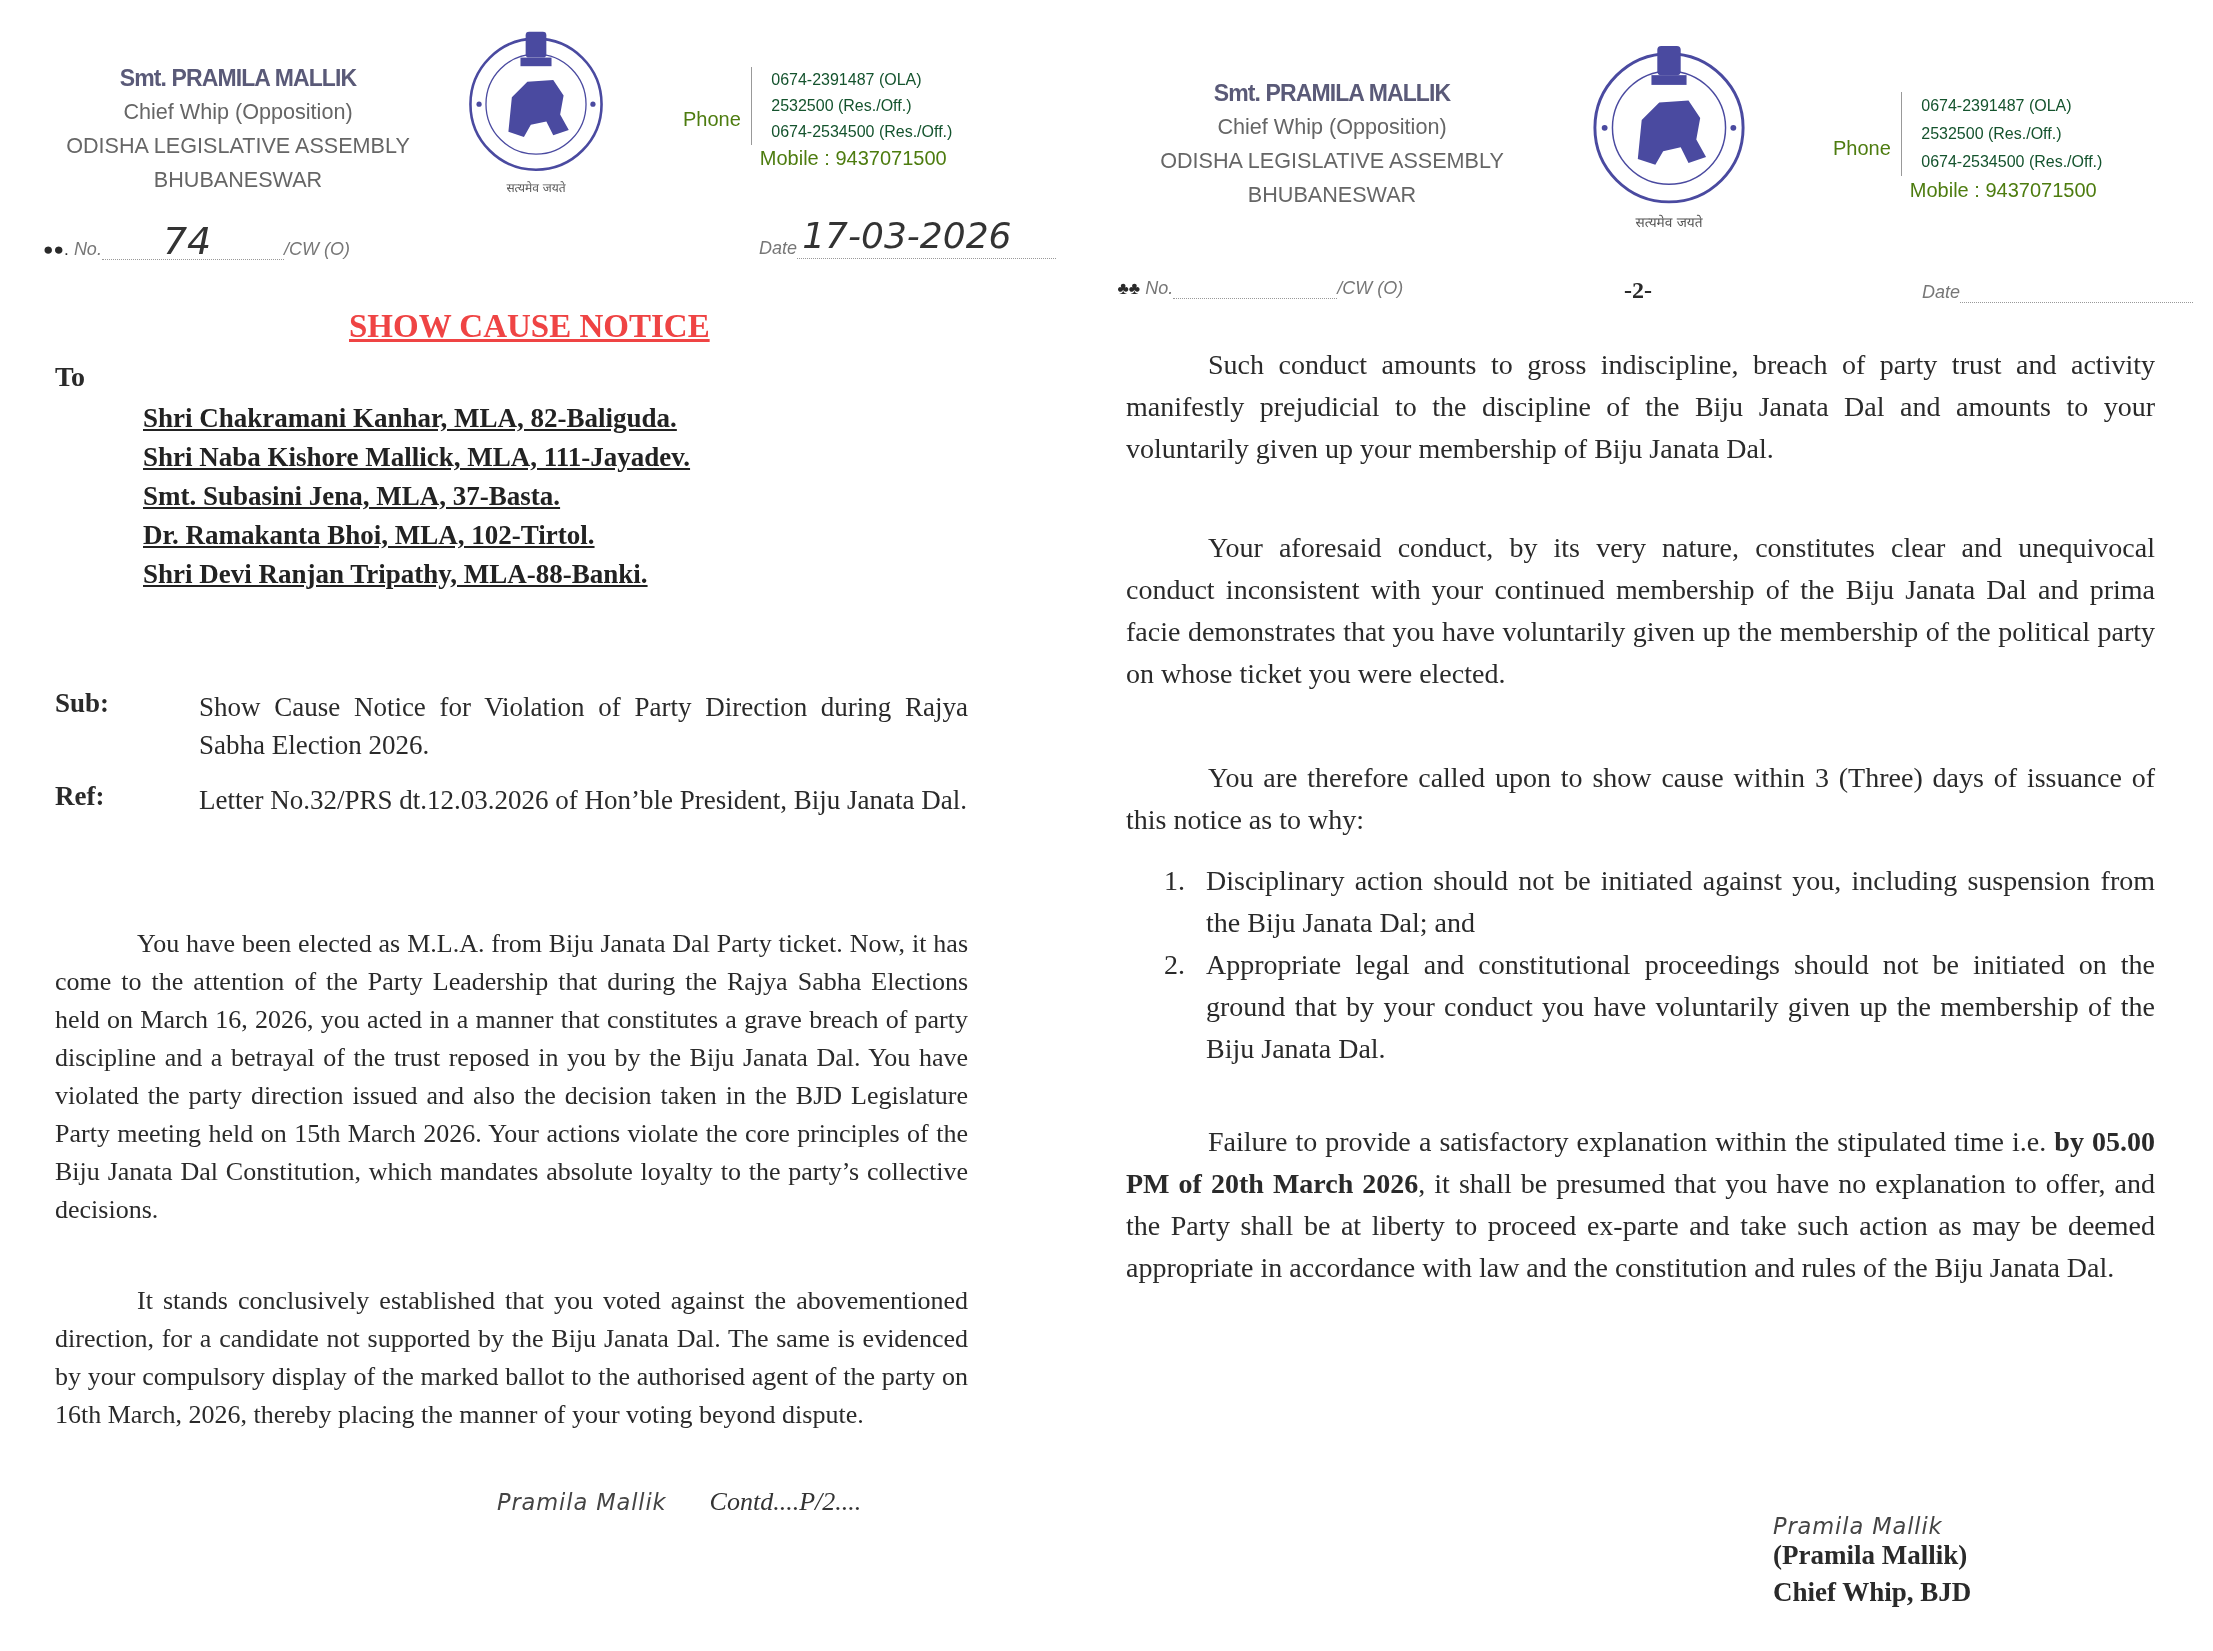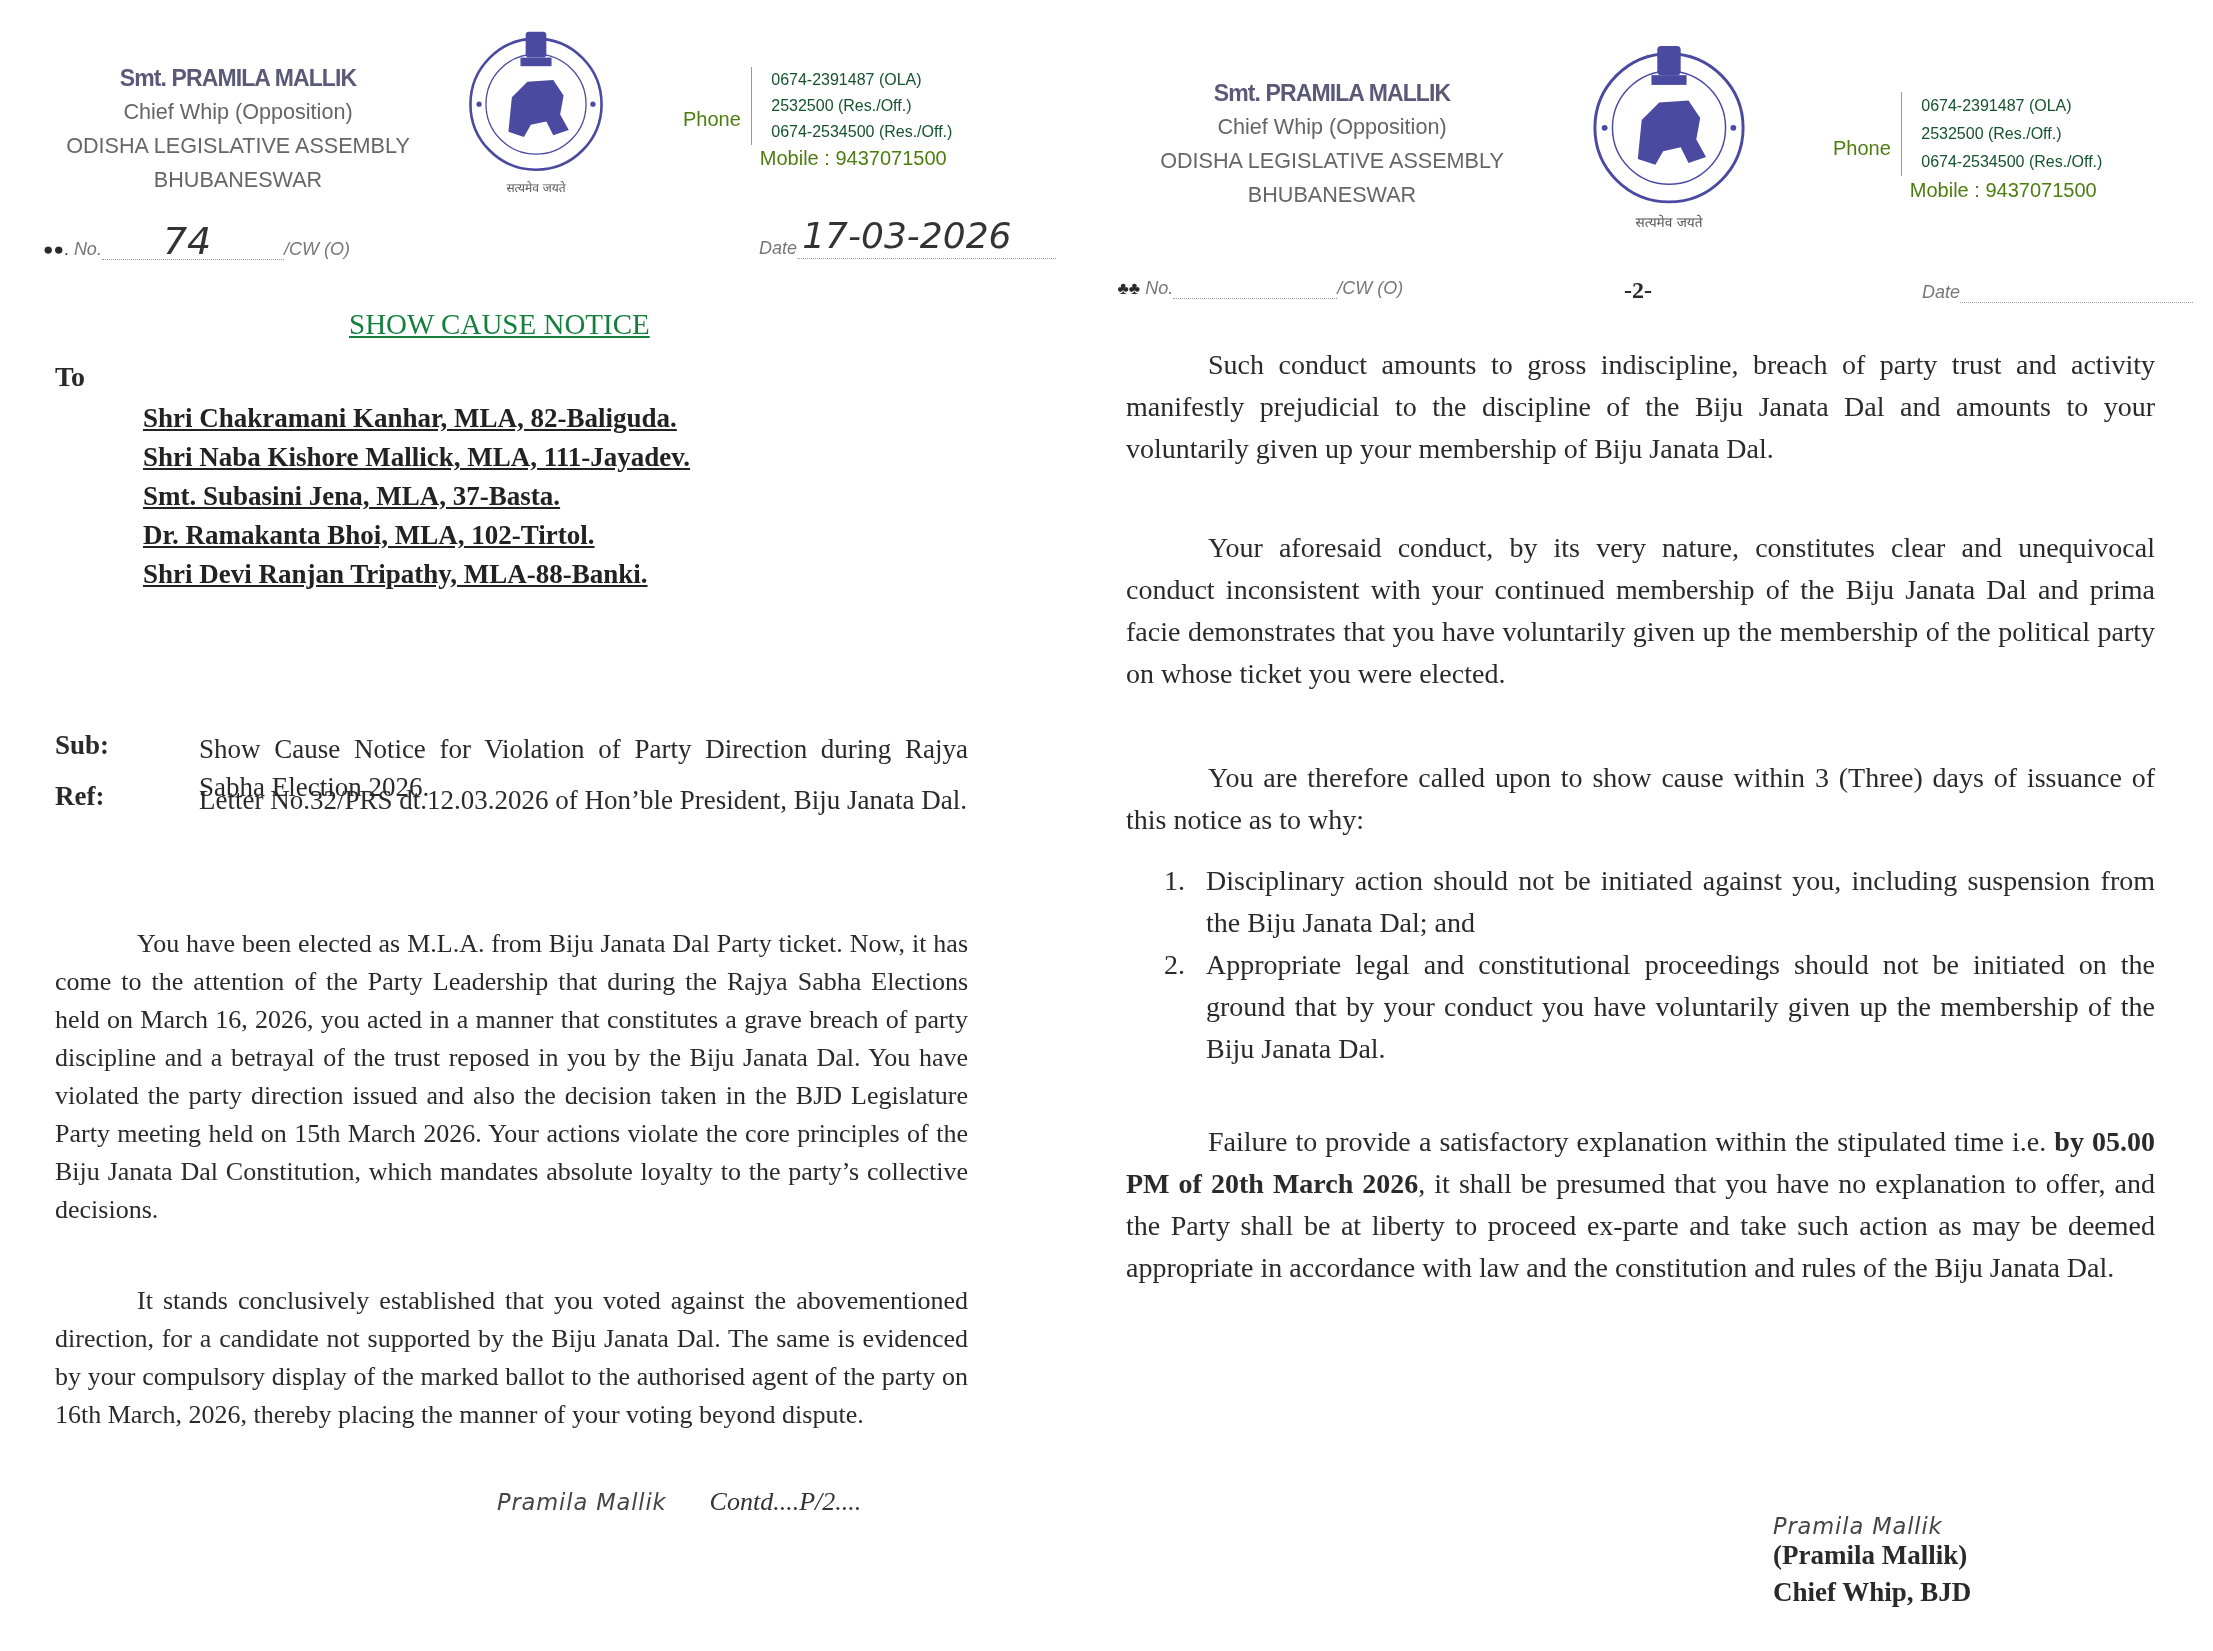--- a/index.html
+++ b/index.html
@@ -12,21 +12,21 @@
   .serif { font-family:"Liberation Serif", serif; }
   .lh-name { font-size:23px; font-weight:bold; color:#5a5a78; letter-spacing:-0.9px; text-align:center; }
   .lh-line { font-size:21.6px; color:#666; text-align:center; }
   .lh-block { text-align:center; line-height:34px; }
   .phone-label { font-size:20px; color:#4d7c0f; }
   .phone-list { font-size:16px; color:#14532d; line-height:26px; border-left:1.7px solid #999; padding-left:19px; }
   .emblem { width:138px; height:173px; }
   .meta-small { font-size:18px; color:#777; font-style:italic; }
   .handwriting { font-family:"DejaVu Sans", sans-serif; font-style:italic; font-weight:300; color:#333; }
   .dots { border-bottom:1.7px dotted #999; display:inline-block; }
-  .title { font-size:29px; font-weight:normal; text-decoration:underline; color:#15803d; }
+  .title { font-size:33px; font-weight:bold; text-decoration:underline; color:#ef4444; }
   .to { font-size:28px; font-weight:bold; }
   .addr { font-size:27px; font-weight:bold; text-decoration:underline; line-height:39px; color:#222; }
   .label { font-size:27px; font-weight:bold; }
   .body-text { font-size:26px; line-height:38px; text-align:justify; color:#2a2a2a; }
   .body-text-r { font-size:28px; line-height:42px; text-align:justify; color:#2a2a2a; }
   .indent { text-indent:82px; }
   .list-r { font-size:28px; line-height:42px; text-align:justify; }
   .list-r .item { display:flex; }
   .list-r .num { width:42px; flex:none; }
   .list-r .txt { flex:1; }
@@ -91,21 +91,21 @@
   <div class="abs serif to" style="left:55px; top:361px;">To</div>
 
   <div class="abs serif" style="left:143px; top:399px;">
     <div class="addr">Shri Chakramani Kanhar, MLA, 82-Baliguda.</div>
     <div class="addr">Shri Naba Kishore Mallick, MLA, 111-Jayadev.</div>
     <div class="addr">Smt. Subasini Jena, MLA, 37-Basta.</div>
     <div class="addr">Dr. Ramakanta Bhoi, MLA, 102-Tirtol.</div>
     <div class="addr">Shri Devi Ranjan Tripathy, MLA-88-Banki.</div>
   </div>
 
-  <div class="abs serif" style="left:55px; top:688px; width:913px; display:flex;margin-top:42px;">
+  <div class="abs serif" style="left:55px; top:688px; width:913px; display:flex;">
     <div class="label" style="width:144px; flex:none;">Sub:</div>
     <div class="body-text" style="font-size:27px; flex:1;">Show Cause Notice for Violation of Party Direction during Rajya Sabha Election 2026.</div>
   </div>
 
   <div class="abs serif" style="left:55px; top:781px; width:913px; display:flex;">
     <div class="label" style="width:144px; flex:none;">Ref:</div>
     <div class="body-text" style="font-size:27px; flex:1;">Letter No.32/PRS dt.12.03.2026 of Hon’ble President, Biju Janata Dal.</div>
   </div>
 
   <div class="abs serif body-text indent" style="left:55px; top:925px; width:913px;">You have been elected as M.L.A. from Biju Janata Dal Party ticket. Now, it has come to the attention of the Party Leadership that during the Rajya Sabha Elections held on March 16, 2026, you acted in a manner that constitutes a grave breach of party discipline and a betrayal of the trust reposed in you by the Biju Janata Dal. You have violated the party direction issued and also the decision taken in the BJD Legislature Party meeting held on 15th March 2026. Your actions violate the core principles of the Biju Janata Dal Constitution, which mandates absolute loyalty to the party’s collective decisions.</div>

